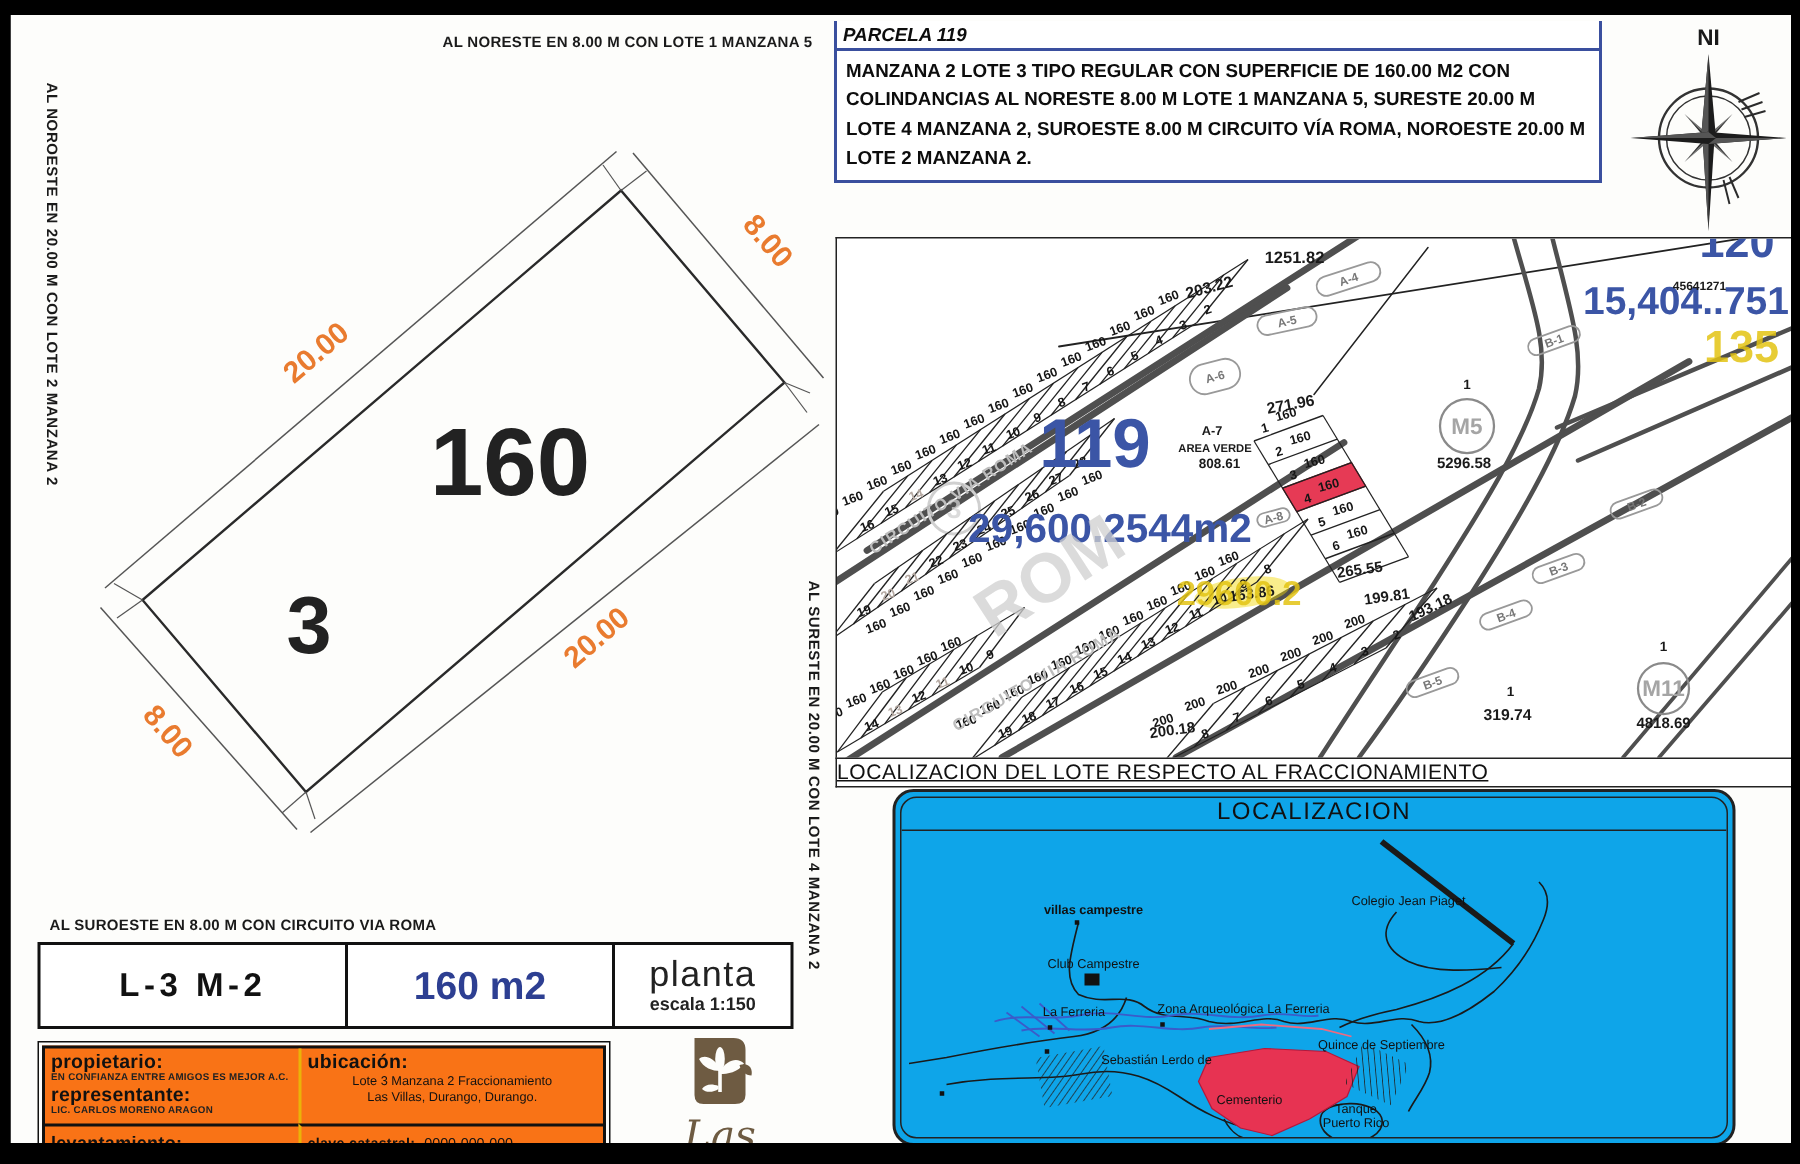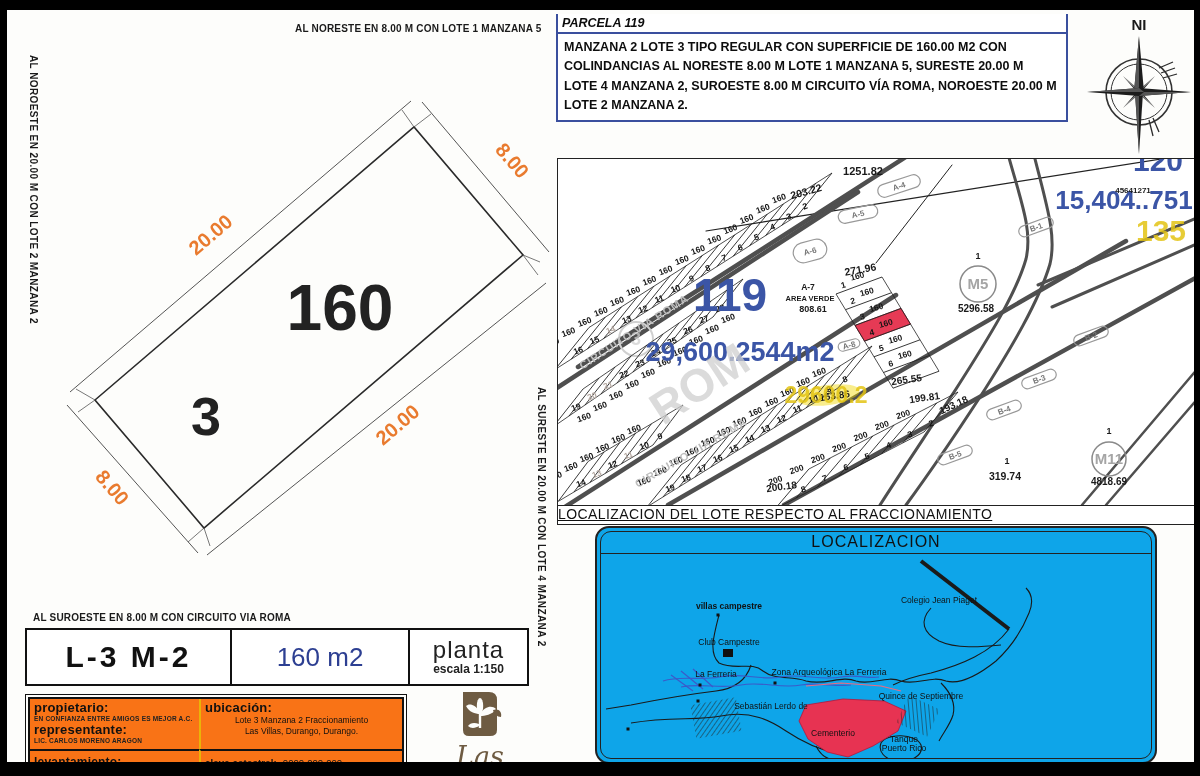--- a/index.html
+++ b/index.html
@@ -24,22 +24,22 @@
   
   .locmap{left:588px;top:516px;width:558px;height:234px;border:2px solid #222;border-radius:14px;background:#0ea5e9;}
   .locmap-inner{position:absolute;left:3px;top:3px;right:3px;bottom:3px;border:1px solid #222;border-radius:11px;overflow:hidden;}
   .locmap-title{position:absolute;left:0;right:0;top:0;height:21px;border-bottom:1.5px solid #222;text-align:center;
     font-size:16px;letter-spacing:1px;color:#111;line-height:20px;}
 
   
   .title-block{left:18px;top:618px;width:500px;height:54px;display:grid;grid-template-columns:205px 178px 117px;border:2px solid #111;background:#fff;}
   .title-block>div{border-right:2px solid #111;display:flex;align-items:center;justify-content:center;flex-direction:column;}
   .title-block>div:last-child{border-right:none;}
-  .tb-lot{font-size:30px;font-weight:bold;letter-spacing:3px;color:#111;}
-  .tb-area{font-size:26px;font-weight:normal;color:#2d3f92;}
+  .tb-lot{font-size:22px;font-weight:bold;letter-spacing:3px;color:#111;}
+  .tb-area{font-size:26px;font-weight:bold;color:#2d3f92;}
   .tb-planta{font-size:24px;color:#222;letter-spacing:1px;line-height:1;}
   .tb-escala{font-size:12px;font-weight:bold;color:#222;}
 
   
   .info-block{left:21px;top:687px;width:372px;height:74px;border:2px solid #111;outline:1px solid #111;outline-offset:2px;background:#f97316;
     display:grid;grid-template-columns:169px 1fr;grid-template-rows:1fr 24px;font-size:13px;color:#111;}
   .ib-cell{padding:1px 4px;overflow:hidden;}
   .ib-right{border-left:2px solid #eab308;}
   .ib-bottom{border-top:2px solid #111;display:flex;align-items:center;gap:6px;}
   .ib-label{font-weight:bold;font-size:13px;letter-spacing:.2px;}

